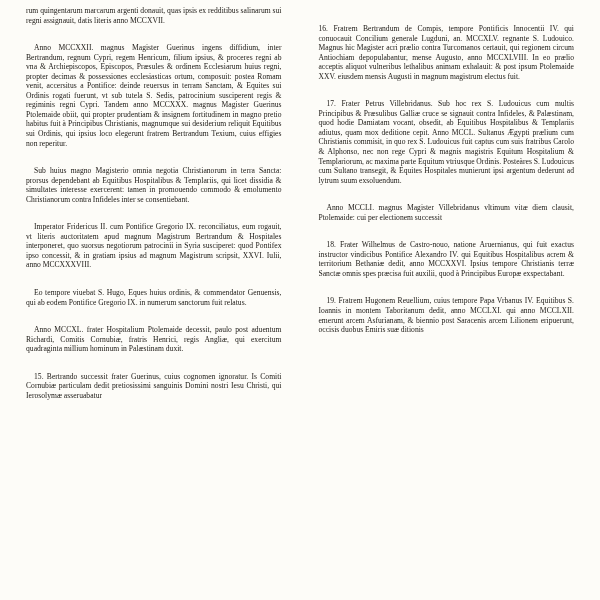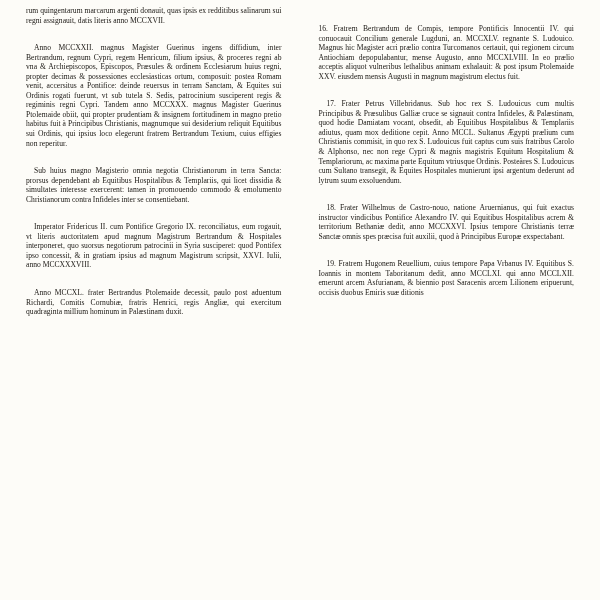--- a/index.html
+++ b/index.html
@@ -56,26 +56,29 @@
 <body>
 
 <div class="page">
   <div class="columns">
 
     <div class="col">
       <p>rum quingentarum marcarum argenti donauit, quas ipsis ex redditibus salinarum sui regni assignauit, datis literis anno MCCXVII.</p>
       <p class="gap">Anno MCCXXII. magnus Magister Guerinus ingens diffidium, inter Bertrandum, regnum Cypri, regem Henricum, filium ipsius, &amp; proceres regni ab vna &amp; Archiepiscopos, Episcopos, Præsules &amp; ordinem Ecclesiarum huius regni, propter decimas &amp; possessiones ecclesiasticas ortum, composuit: postea Romam venit, accersitus a Pontifice: deinde reuersus in terram Sanctam, &amp; Equites sui Ordinis rogati fuerunt, vt sub tutela S. Sedis, patrocinium susciperent regis &amp; regiminis regni Cypri. Tandem anno MCCXXX. magnus Magister Guerinus Ptolemaide obiit, qui propter prudentiam &amp; insignem fortitudinem in magno pretio habitus fuit à Principibus Christianis, magnumque sui desiderium reliquit Equitibus sui Ordinis, qui ipsius loco elegerunt fratrem Bertrandum Texium, cuius effigies non reperitur.</p>
       <p class="gap">Sub huius magno Magisterio omnia negotia Christianorum in terra Sancta: prorsus dependebant ab Equitibus Hospitalibus &amp; Templariis, qui licet dissidia &amp; simultates interesse exercerent: tamen in promouendo commodo &amp; emolumento Christianorum contra Infideles inter se consentiebant.</p>
       <p class="gap">Imperator Fridericus II. cum Pontifice Gregorio IX. reconciliatus, eum rogauit, vt literis auctoritatem apud magnum Magistrum Bertrandum &amp; Hospitales interponeret, quo suorsus negotiorum patrocinii in Syria susciperet: quod Pontifex ipso concessit, &amp; in gratiam ipsius ad magnum Magistrum scripsit, XXVI. Iulii, anno MCCXXXVIII.</p>
-      <p class="gap">Anno MCCXL. frater Bertrandus Ptolemaide decessit, paulo post aduentum Richardi, Comitis Cornubiæ, fratris Henrici, regis Angliæ, qui exercitum quadraginta millium hominum in Palæstinam duxit.</p>
+      <p class="gap">Eo tempore viuebat S. Hugo, Eques huius ordinis, &amp; commendator Genuensis, qui ab eodem Pontifice Gregorio IX. in numerum sanctorum fuit relatus.</p>
+      <p class="gap">Anno MCCXL. frater Hospitalium Ptolemaide decessit, paulo post aduentum Richardi, Comitis Cornubiæ, fratris Henrici, regis Angliæ, qui exercitum quadraginta millium hominum in Palæstinam duxit.</p>
+      <p class="gap">15. Bertrando successit frater Guerinus, cuius cognomen ignoratur. Is Comiti Cornubiæ particulam dedit pretiosissimi sanguinis Domini nostri Iesu Christi, qui Ierosolymæ asseruabatur</p>
     </div>
 
     <div class="col-rule"></div>
 
     <div class="col">
       <p class="gap">16. Fratrem Bertrandum de Compis, tempore Pontificis Innocentii IV. qui conuocauit Concilium generale Lugduni, an. MCCXLV. regnante S. Ludouico. Magnus hic Magister acri prælio contra Turcomanos certauit, qui regionem circum Antiochiam depopulabantur, mense Augusto, anno MCCXLVIII. In eo prælio acceptis aliquot vulneribus lethalibus animam exhalauit: &amp; post ipsum Ptolemaide XXV. eiusdem mensis Augusti in magnum magistrum electus fuit.</p>
       <p class="gap">17. Frater Petrus Villebridanus. Sub hoc rex S. Ludouicus cum multis Principibus &amp; Præsulibus Galliæ cruce se signauit contra Infideles, &amp; Palæstinam, quod hodie Damiatam vocant, obsedit, ab Equitibus Hospitalibus &amp; Templariis adiutus, quam mox deditione cepit. Anno MCCL. Sultanus Ægypti prælium cum Christianis commisit, in quo rex S. Ludouicus fuit captus cum suis fratribus Carolo &amp; Alphonso, nec non rege Cypri &amp; magnis magistris Equitum Hospitalium &amp; Templariorum, ac maxima parte Equitum vtriusque Ordinis. Posteàres S. Ludouicus cum Sultano transegit, &amp; Equites Hospitales munierunt ipsi argentum dederunt ad lytrum suum exsoluendum.</p>
+      <p class="gap">Anno MCCLI. magnus Magister Villebridanus vltimum vitæ diem clausit, Ptolemaide: cui per electionem successit</p>
       <p class="gap">18. Frater Wilhelmus de Castro-nouo, natione Aruernianus, qui fuit exactus instructor vindicibus Pontifice Alexandro IV. qui Equitibus Hospitalibus acrem &amp; territorium Bethaniæ dedit, anno MCCXXVI. Ipsius tempore Christianis terræ Sanctæ omnis spes præcisa fuit auxilii, quod à Principibus Europæ exspectabant.</p>
       <p class="gap">19. Fratrem Hugonem Reuellium, cuius tempore Papa Vrbanus IV. Equitibus S. Ioannis in montem Taboritanum dedit, anno MCCLXI. qui anno MCCLXII. emerunt arcem Asfurianam, &amp; biennio post Saracenis arcem Lilionem eripuerunt, occisis duobus Emiris suæ ditionis</p>
     </div>
 
   </div>
 </div>
 
 </body></html>

